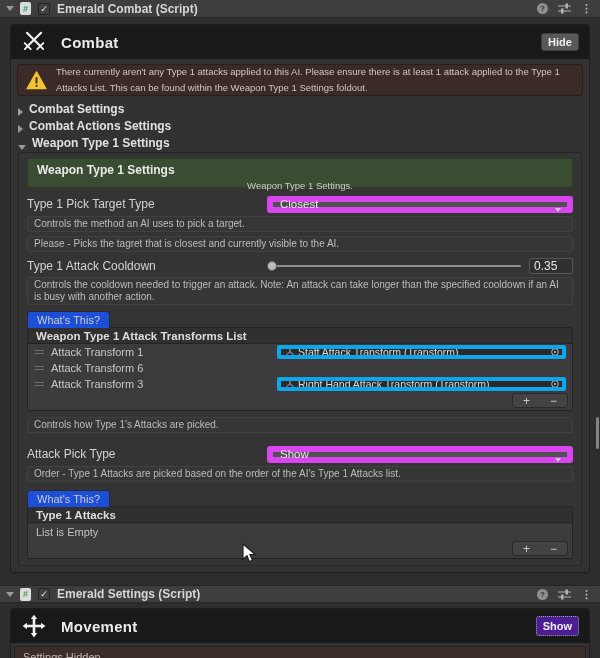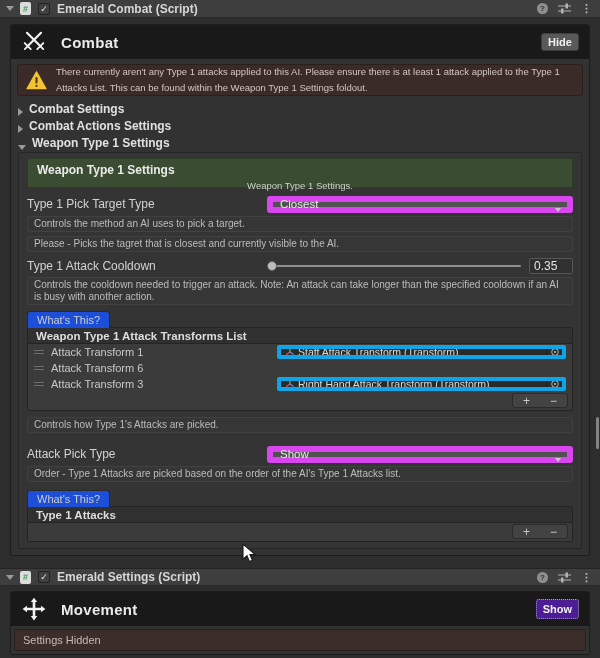--- a/index.html
+++ b/index.html
@@ -275,20 +275,21 @@
         </div>
       </div>
       <div class="helpbox" style="margin-bottom:8px">
         <span>Order - Type 1 Attacks are picked based on the order of the AI's Type 1 Attacks list.</span>
       </div>
 
       <div class="whats-this">What's This?</div>
 
       <div class="listbox" style="margin-bottom:0">
         <div class="list-header">Type 1 Attacks</div>
+        <div class="empty-row">List is Empty</div>
         <div class="list-footer">
           <div class="pm-box">
             <span class="pm-btn">+</span>
             <span class="pm-btn">−</span>
           </div>
         </div>
       </div>
 
     </div>
     <div style="height:6px"></div>

